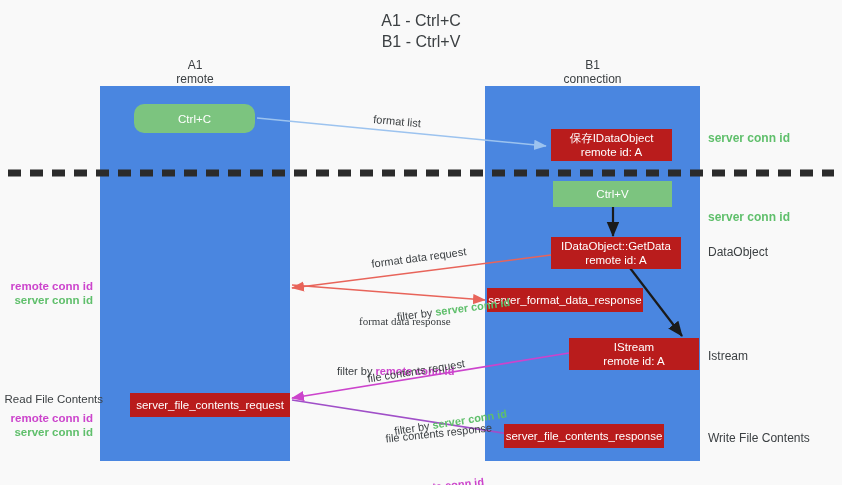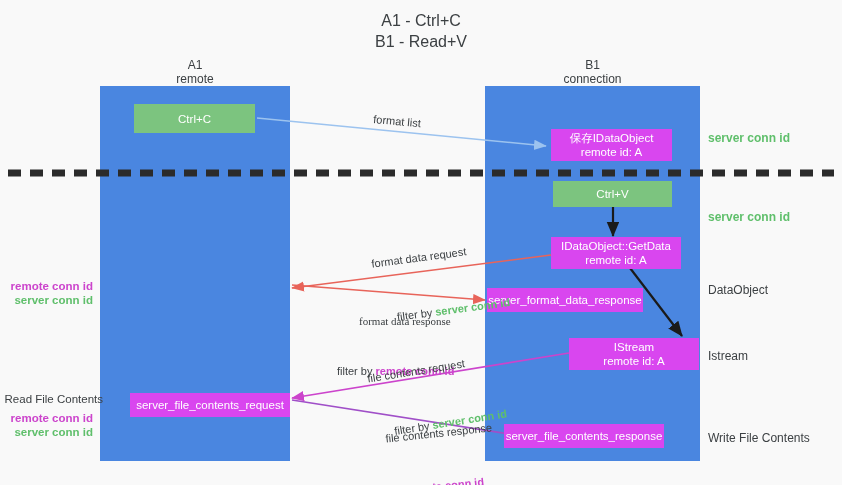--- a/index.html
+++ b/index.html
@@ -57,21 +57,21 @@
     flex-direction: column;
     align-items: center;
     justify-content: center;
     color: #ffffff;
     font-size: 11.5px;
     line-height: 14px;
     text-align: center;
     white-space: pre;
   }
   .box.green { background: #7cc47f; }
-  .box.orange { background: #d946ef; }
+  .box.orange { background: #b91c1c; }
 
   
   .side-label {
     font-size: 12px;
     line-height: 15px;
     white-space: pre;
   }
   .lbl-green { color: #5fbf6b; font-weight: bold; }
   .lbl-magenta { color: #cc44cc; font-weight: bold; }
   .lbl-dark { color: #3c4043; }
@@ -101,21 +101,21 @@
     height: 485px;
     pointer-events: none;
   }
 </style>
 </head>
 <body>
 
 <div id="stage">
 
   <div class="abs" id="title">A1 - Ctrl+C
-B1 - Read+V</div>
+B1 - Ctrl+V</div>
 
   <div class="abs lane-head" id="head-a1">
     <div>A1</div>
     <div>remote</div>
   </div>
   <div class="abs lane-head" id="head-b1">
     <div>B1</div>
     <div>connection</div>
   </div>
 
@@ -151,21 +151,21 @@
 
     <line x1="551" y1="255" x2="292" y2="288" stroke="#e8645a" stroke-width="1.6" marker-end="url(#ah-red)"></line>
 
     <line x1="292" y1="285" x2="485" y2="300" stroke="#e8645a" stroke-width="1.6" marker-end="url(#ah-red)"></line>
 
     <line x1="569" y1="353" x2="292" y2="398" stroke="#cc44cc" stroke-width="1.6" marker-end="url(#ah-magenta)"></line>
 
     <line x1="292" y1="400" x2="522" y2="436" stroke="#a04fc8" stroke-width="1.6" marker-end="url(#ah-purple)"></line>
   </svg>
 
-  <div class="abs box green" style="left:134px; top:104px; width:121px; height:29px;">Ctrl+C</div>
+  <div class="abs box green" style="left:134px; top:104px; width:121px; height:29px;border-radius:10px;">Ctrl+C</div>
 
   <div class="abs box orange" style="left:551px; top:129px; width:121px; height:32px;">保存IDataObject
 remote id: A</div>
 
   <div class="abs box green" style="left:553px; top:181px; width:119px; height:26px;">Ctrl+V</div>
 
   <div class="abs box orange" style="left:551px; top:237px; width:130px; height:32px;">IDataObject::GetData
 remote id: A</div>
 
 
@@ -175,21 +175,21 @@
 remote id: A</div>
 
   <div class="abs box orange" style="left:130px; top:393px; width:160px; height:24px;">server_file_contents_request</div>
 
   <div class="abs box orange" style="left:504px; top:424px; width:160px; height:24px;">server_file_contents_response</div>
 
   <div class="abs side-label lbl-green" style="left:708px; top:131px;">server conn id</div>
 
   <div class="abs side-label lbl-green" style="left:708px; top:210px;">server conn id</div>
 
-  <div class="abs side-label lbl-dark" style="left:708px; top:245px;margin-top:38px;">DataObject</div>
+  <div class="abs side-label lbl-dark" style="left:708px; top:245px;">DataObject</div>
 
   <div class="abs side-label lbl-dark" style="left:708px; top:349px;">Istream</div>
 
   <div class="abs side-label lbl-dark" style="left:708px; top:431px;">Write File Contents</div>
 
   <div class="abs left-label" style="left:0px; top:279px; width:93px;">
     <div class="lbl-magenta">remote conn id</div>
     <div class="lbl-green">server conn id</div>
   </div>
 

